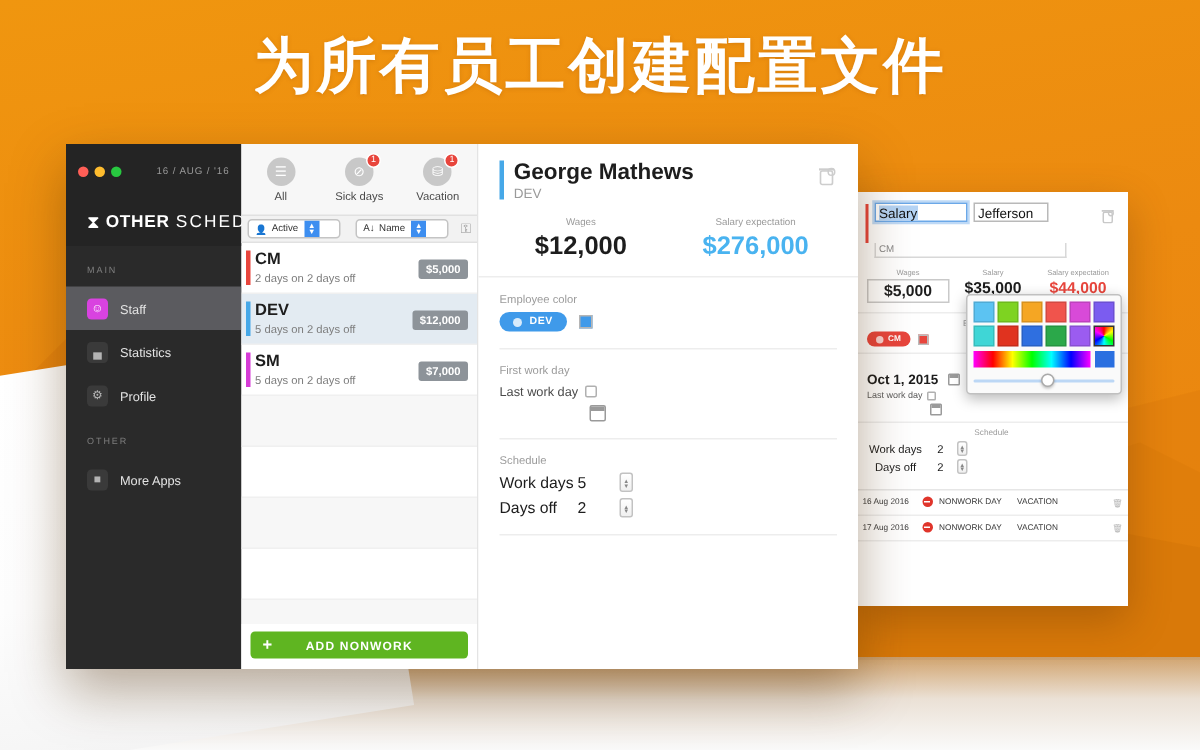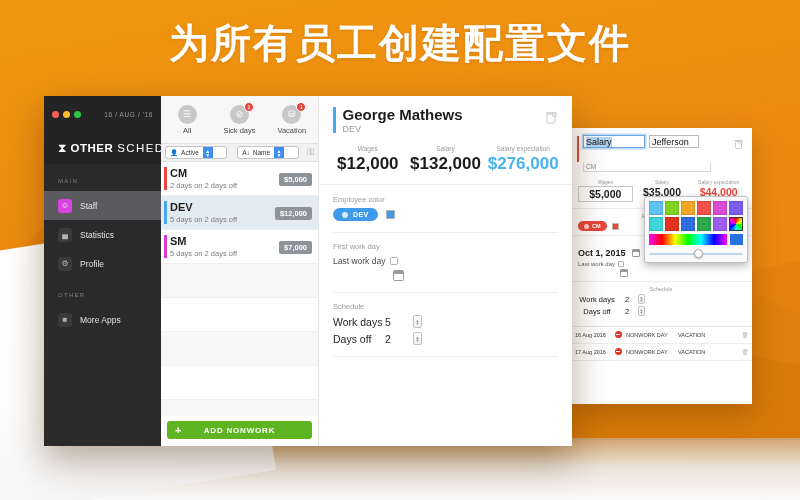--- a/index.html
+++ b/index.html
@@ -484,24 +484,20 @@
             </svg>
         </span>
       </div>
 
       <div class="d-money">
         <div class="col">
           <div class="lbl">Wages</div>
           <div class="val">$12,000</div>
         </div>
         <div class="col">
-          <div class="lbl">Salary</div>
-          <div class="val">$132,000</div>
-        </div>
-        <div class="col">
           <div class="lbl">Salary expectation</div>
           <div class="val blue">$276,000</div>
         </div>
       </div>
 
       <div class="d-body">
         <div class="d-lbl">Employee color</div>
         <div class="row-inline">
           <span class="d-pill">
             <span class="dot"></span>

